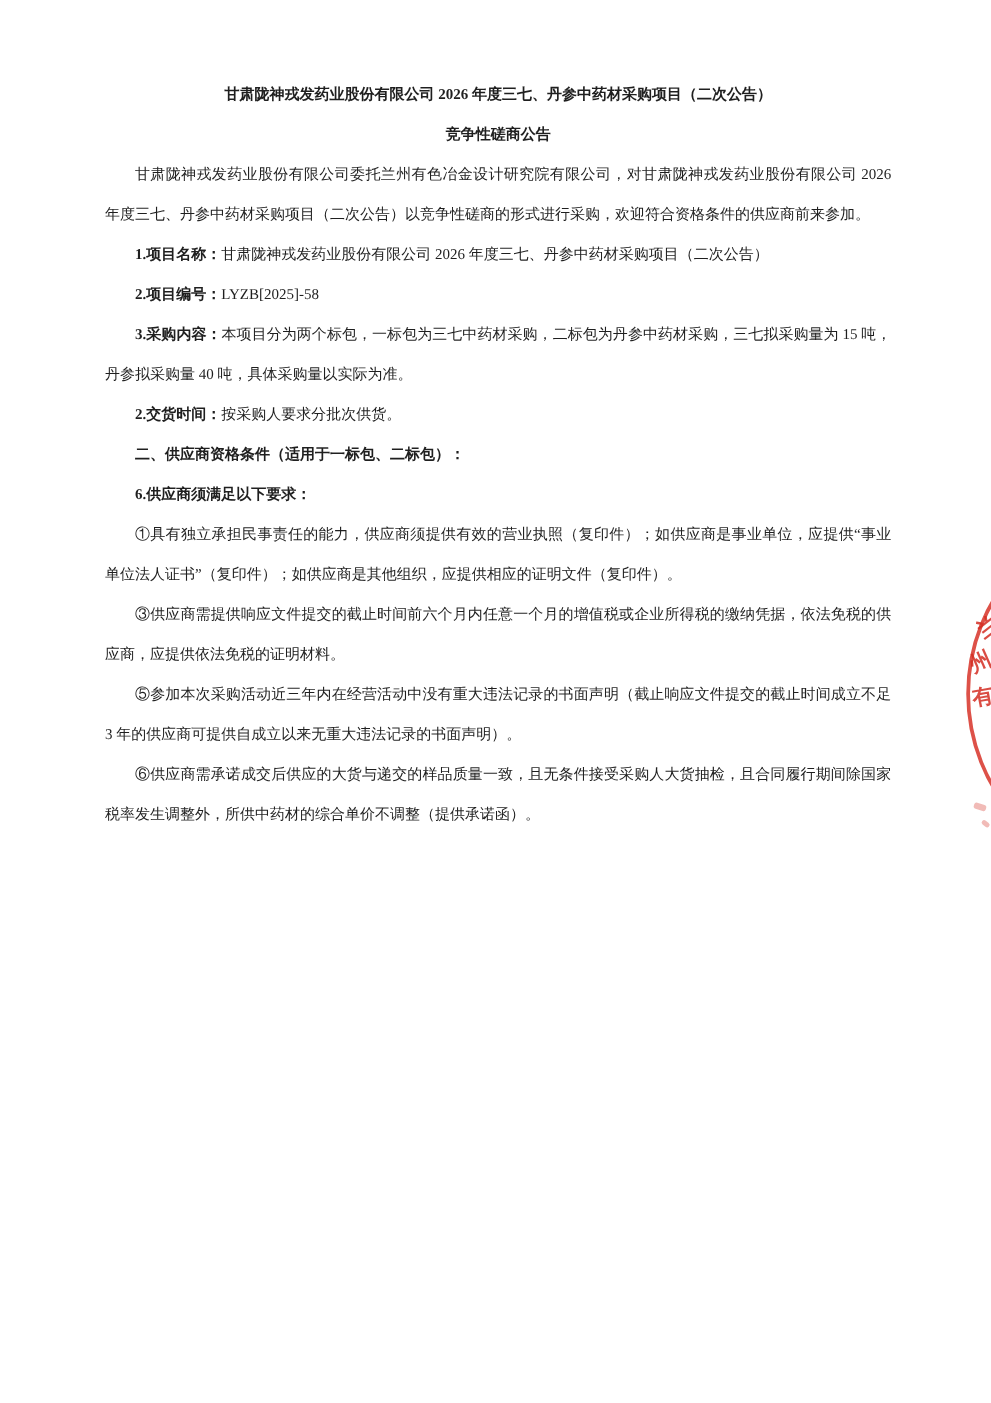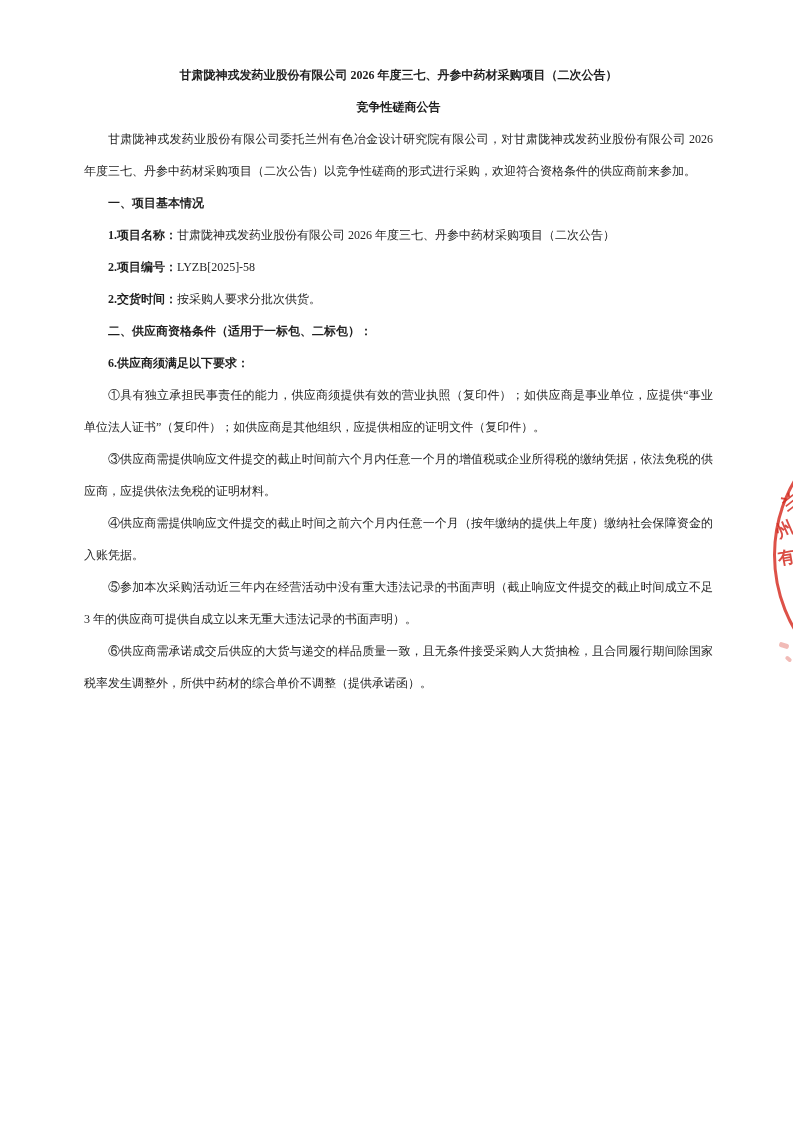--- a/index.html
+++ b/index.html
@@ -72,37 +72,36 @@
 <body>
 
 <div class="page">
   <div class="content">
 
     <p class="title">甘肃陇神戎发药业股份有限公司 2026 年度三七、丹参中药材采购项目（二次公告）</p>
     <p class="title">竞争性磋商公告</p>
 
     <p><span class="txt">甘肃陇神戎发药业股份有限公司委托兰州有色冶金设计研究院有限公司，对甘肃陇神戎发药业股份有限公司 2026 年度三七、丹参中药材采购项目（二次公告）以竞争性磋商的形式进行采购，欢迎符合资格条件的供应商前来参加。</span></p>
 
-    <p class="heading"><span class="lbl">一、项目基本情况</span></p>
 
     <p><span class="lbl">1.项目名称：</span><span class="txt">甘肃陇神戎发药业股份有限公司 2026 年度三七、丹参中药材采购项目（二次公告）</span></p>
 
     <p><span class="lbl">2.项目编号：</span><span class="txt">LYZB[2025]-58</span></p>
 
+    <p><span class="lbl">3.采购内容：</span><span class="txt">本项目分为两个标包，一标包为三七中药材采购，二标包为丹参中药材采购，三七拟采购量为 15 吨，丹参拟采购量 40 吨，具体采购量以实际为准。</span></p>
 
     <p><span class="lbl">2.交货时间：</span><span class="txt">按采购人要求分批次供货。</span></p>
 
 
     <p class="heading"><span class="lbl">二、供应商资格条件（适用于一标包、二标包）：</span></p>
 
     <p class="heading"><span class="lbl">6.供应商须满足以下要求：</span></p>
 
     <p><span class="txt">①具有独立承担民事责任的能力，供应商须提供有效的营业执照（复印件）；如供应商是事业单位，应提供“事业单位法人证书”（复印件）；如供应商是其他组织，应提供相应的证明文件（复印件）。</span></p>
     <p><span class="txt">③供应商需提供响应文件提交的截止时间前六个月内任意一个月的增值税或企业所得税的缴纳凭据，依法免税的供应商，应提供依法免税的证明材料。</span></p>
-    <p><span class="txt">④供应商需提供响应文件提交的截止时间之前六个月内任意一个月（按年缴纳的提供上年度）缴纳社会保障资金的入账凭据。</span></p>
     <p><span class="txt">⑤参加本次采购活动近三年内在经营活动中没有重大违法记录的书面声明（截止响应文件提交的截止时间成立不足 3 年的供应商可提供自成立以来无重大违法记录的书面声明）。</span></p>
     <p><span class="txt">⑥供应商需承诺成交后供应的大货与递交的样品质量一致，且无条件接受采购人大货抽检，且合同履行期间除国家税率发生调整外，所供中药材的综合单价不调整（提供承诺函）。</span></p>
 
   </div>
 
   <div class="seal">
     <div class="seal-arc"></div>
     <span class="seal-glyph g1">兰</span>
     <span class="seal-glyph g2">州</span>
     <span class="seal-glyph g3">有</span>

